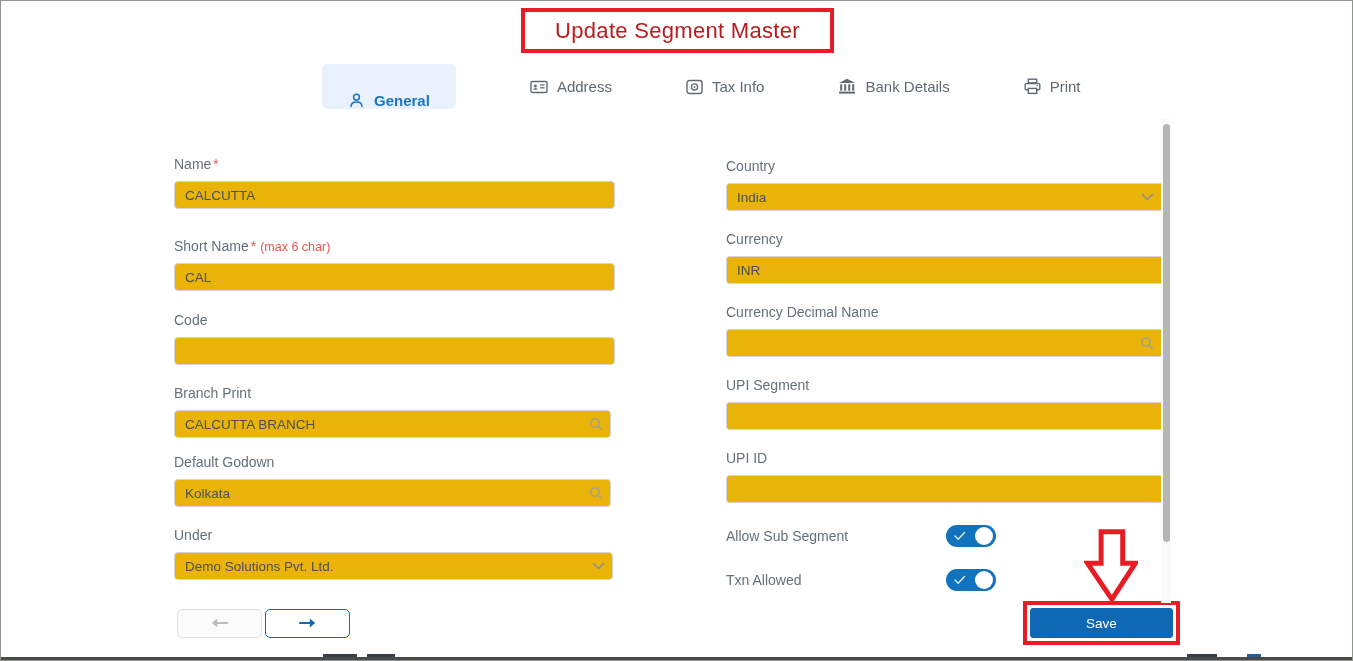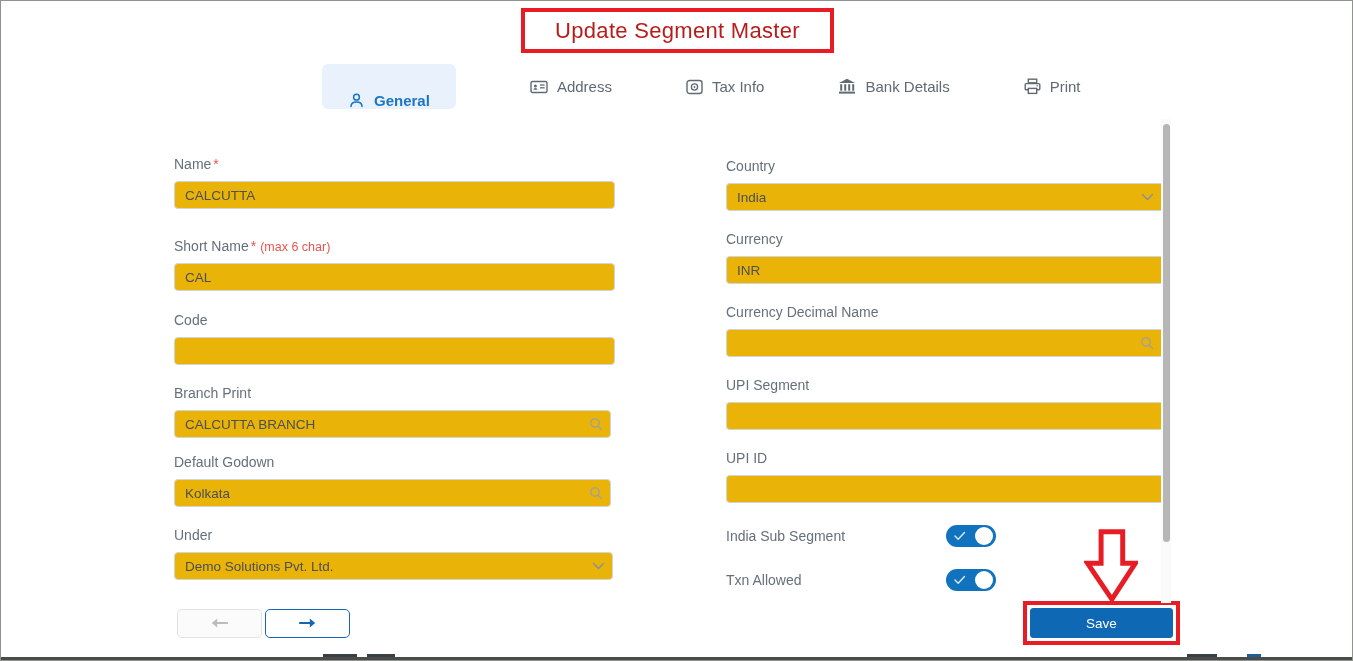--- a/index.html
+++ b/index.html
@@ -250,21 +250,21 @@
   <div class="lbl"><span>UPI Segment</span></div>
   <div class="inp-wrap"><input class="plain" type="text" value="" style=""></div>
 </div>
 
 <div class="field cut" style="left:725px; top:449px; width:435px;">
   <div class="lbl"><span>UPI ID</span></div>
   <div class="inp-wrap"><input class="plain" type="text" value="" style=""></div>
 </div>
 
 <div class="toggle-row" style="left:725px; top:527px;">
-  <span class="lbl">India Sub Segment</span>
+  <span class="lbl">Allow Sub Segment</span>
 </div>
 <div class="toggle" style="left:945px; top:524px;">
   <svg width="12" height="10" viewBox="0 0 12 10">
       <polyline points="1,5 4.2,8.2 10.5,1.5" fill="none" stroke="#ffffff" stroke-width="1.4" stroke-linecap="round" stroke-linejoin="round" opacity="0.85"></polyline>
     </svg>
   <span class="knob"></span>
 </div>
 
 <div class="toggle-row" style="left:725px; top:571px;">
   <span class="lbl">Txn Allowed</span>

